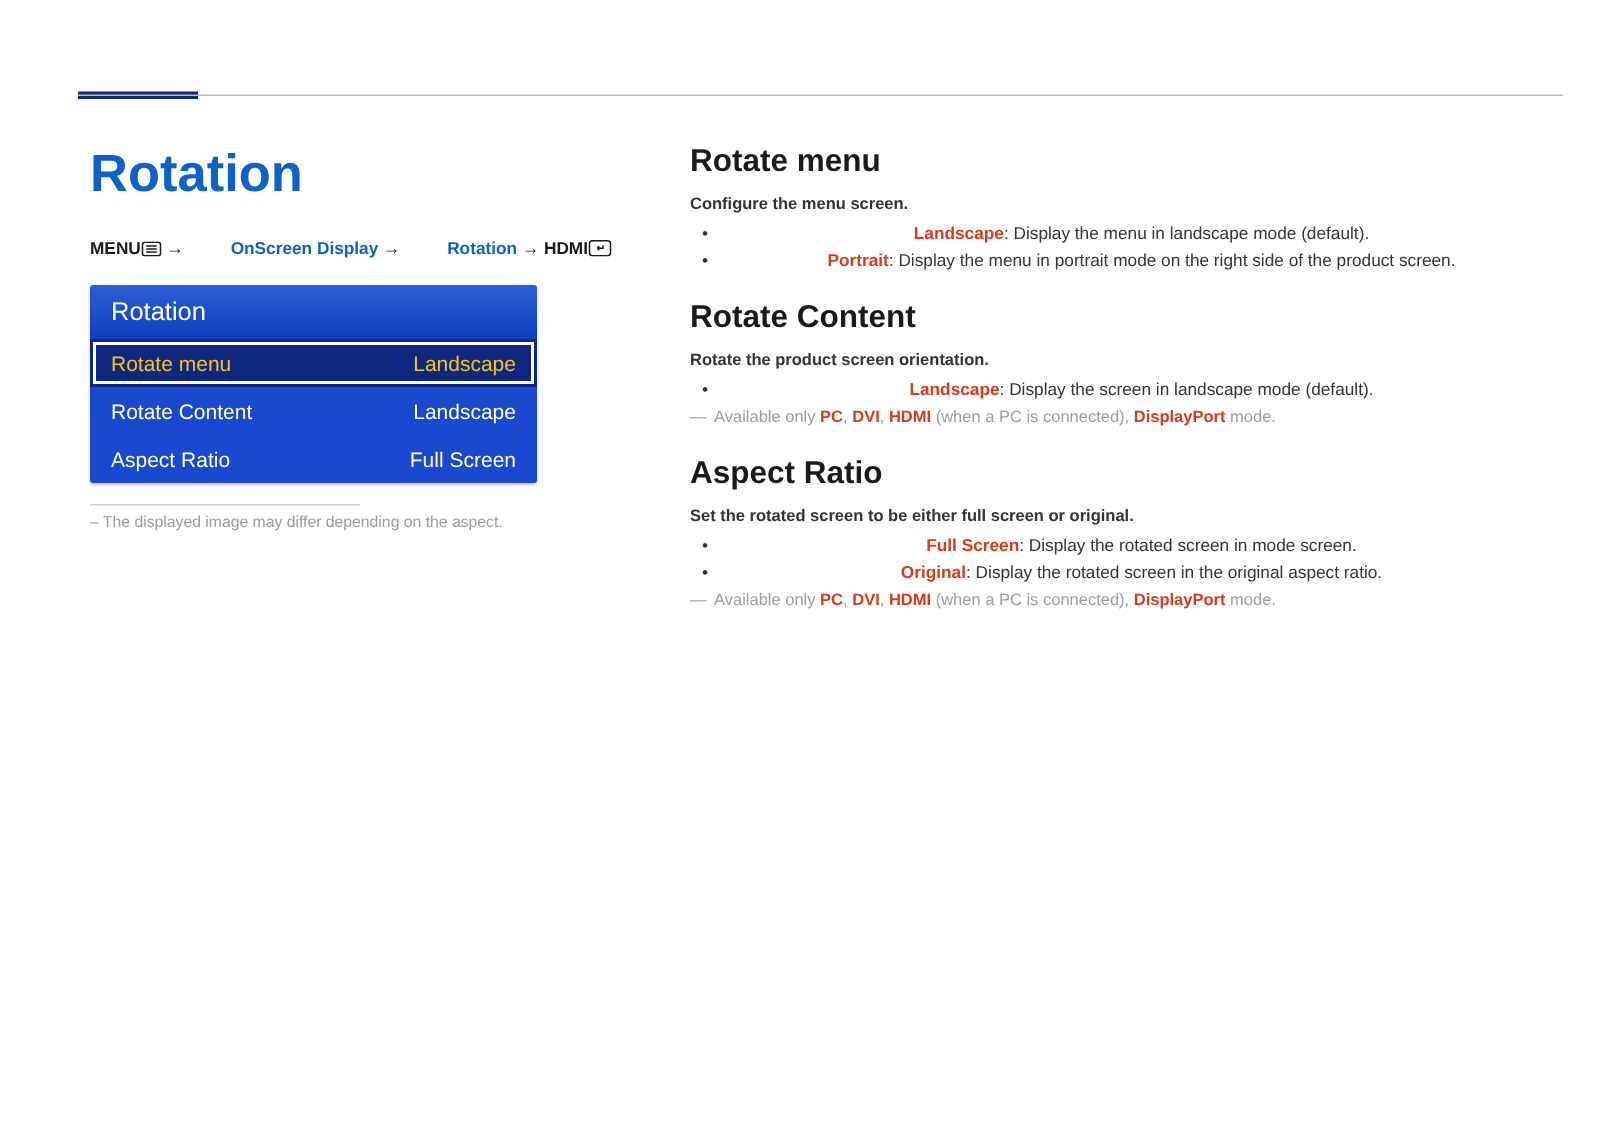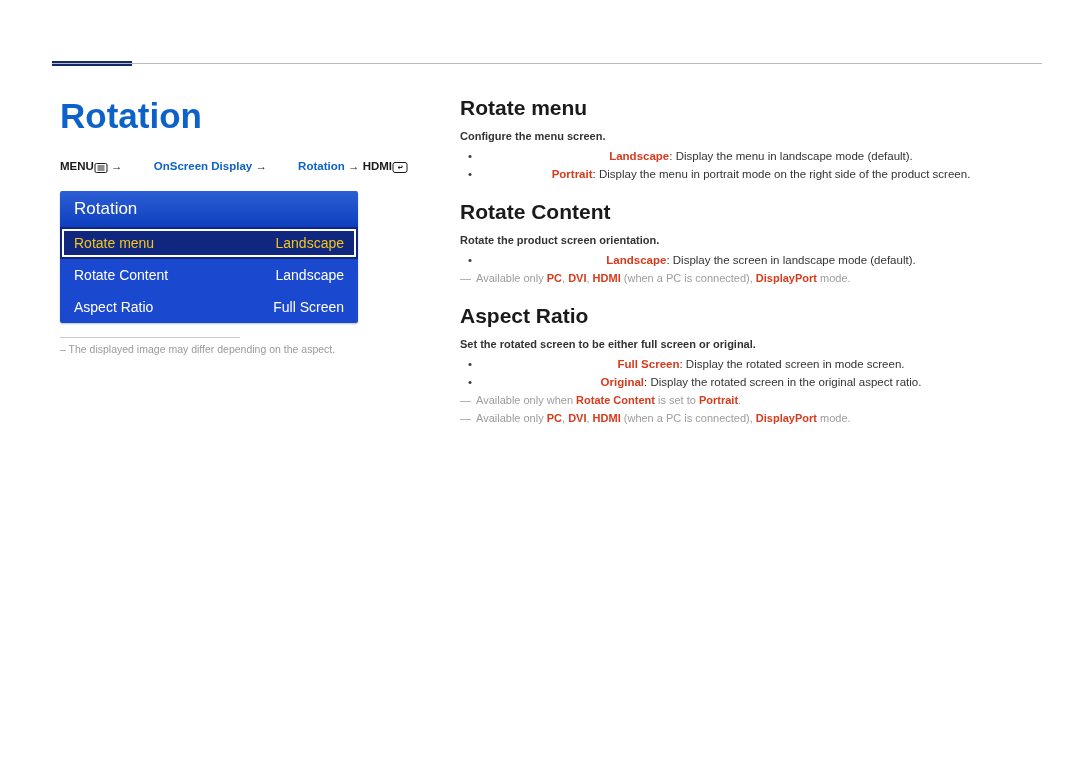--- a/index.html
+++ b/index.html
@@ -212,18 +212,17 @@
       <p class="note"><span>Available only </span><span class="hl-red">PC</span>, <span class="hl-red">DVI</span>, <span class="hl-red">HDMI</span><span> (when a PC is connected), </span><span class="hl-red">DisplayPort</span><span> mode.</span></p>
     </div>
 
     <div class="block">
       <h2 class="section-title">Aspect Ratio</h2>
       <p class="desc">Set the rotated screen to be either full screen or original.</p>
       <ul class="bullets">
         <li><span class="hl-red">Full Screen</span><span>: Display the rotated screen in mode screen.</span></li>
         <li><span class="hl-red">Original</span><span>: Display the rotated screen in the original aspect ratio.</span></li>
       </ul>
-      <p class="note"><span>Available only when </span><span class="hl-red">Rotate Content</span><span> is set to </span><span class="hl-red">Portrait</span><span>.</span></p>
       <p class="note"><span>Available only </span><span class="hl-red">PC</span>, <span class="hl-red">DVI</span>, <span class="hl-red">HDMI</span><span> (when a PC is connected), </span><span class="hl-red">DisplayPort</span><span> mode.</span></p>
     </div>
 
   </div>
 </div>
 
 </body></html>

